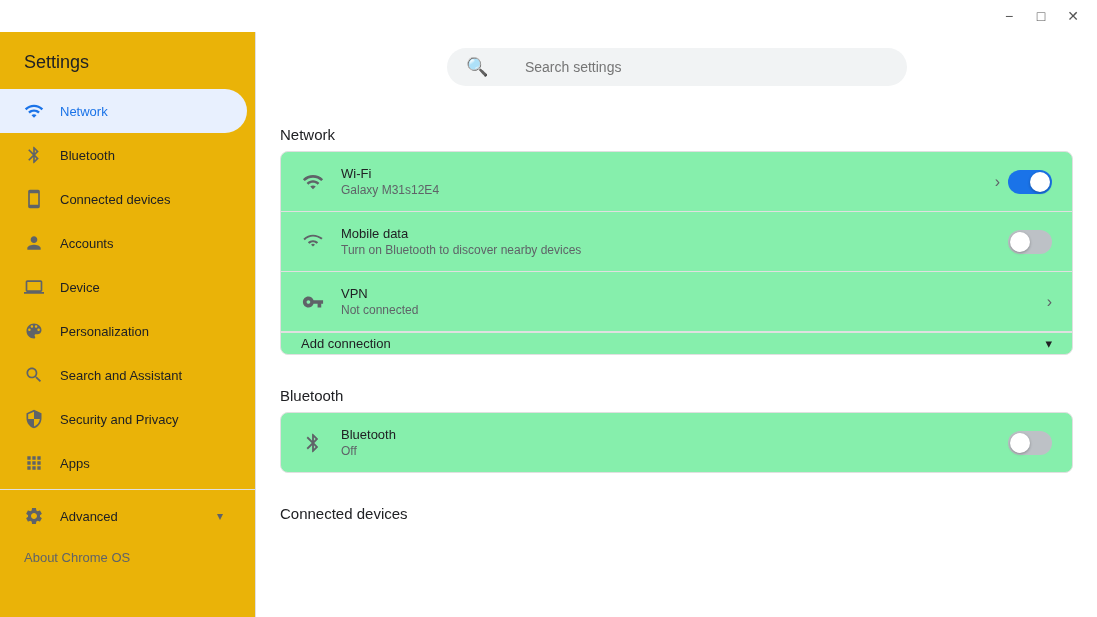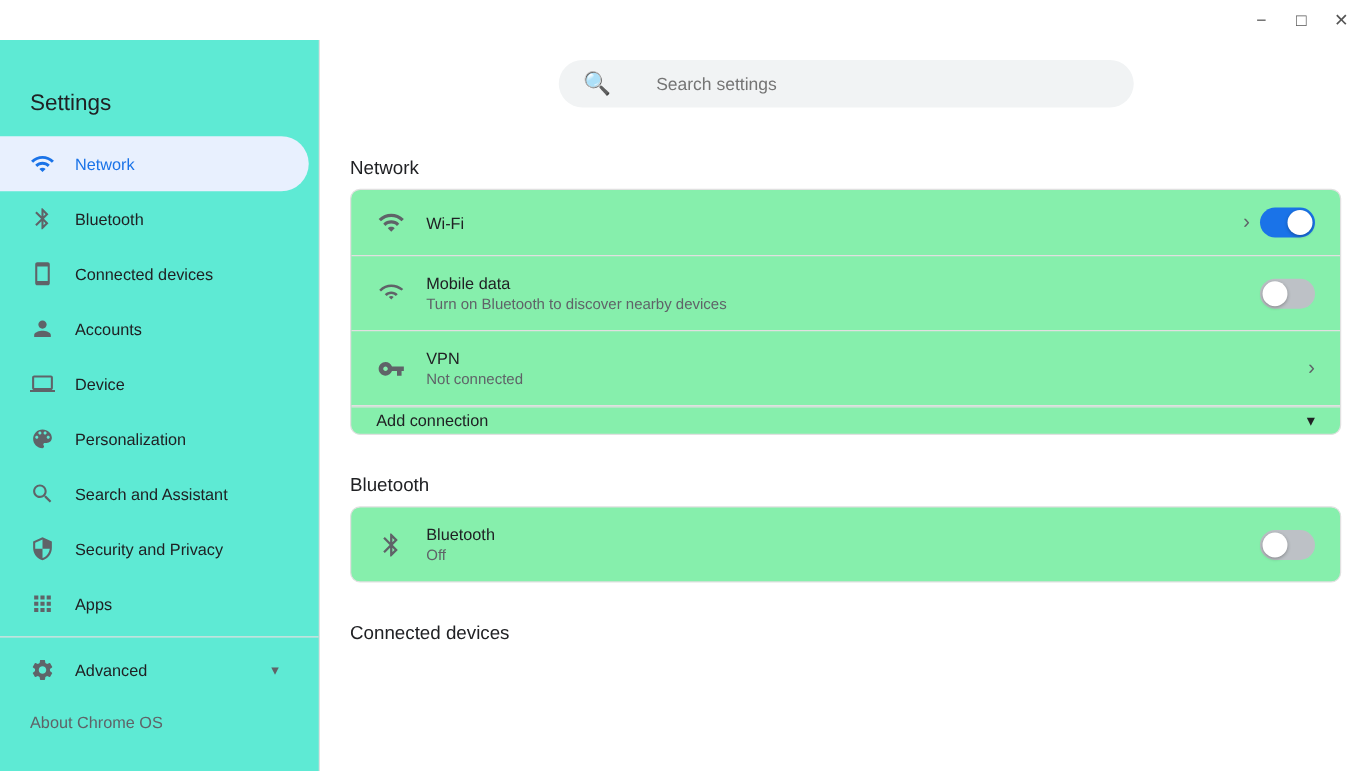--- a/index.html
+++ b/index.html
@@ -40,27 +40,26 @@
     
     .app-container {
       display: flex;
       flex: 1;
       overflow: hidden;
     }
 
     
     .sidebar {
       width: 256px;
-      background: #5eead4;
+      background: #eab308;
       flex-shrink: 0;
       display: flex;
       flex-direction: column;
       overflow-y: auto;
       border-right: 1px solid #e0e0e0;
-      justify-content: center;
     }
     .sidebar-title {
       font-size: 18px;
       font-weight: 500;
       padding: 20px 24px 16px;
       color: #202124;
     }
     .sidebar-item {
       display: flex;
       align-items: center;
@@ -375,20 +374,21 @@
     <div class="card">
 
       <div class="card-row">
         <div class="card-row-icon">
           <svg viewBox="0 0 24 24">
               <path d="M1 9l2 2c4.97-4.97 13.03-4.97 18 0l2-2C16.93 2.93 7.08 2.93 1 9zm8 8l3 3 3-3c-1.65-1.66-4.34-1.66-6 0zm-4-4l2 2c2.76-2.76 7.24-2.76 10 0l2-2C15.14 9.14 8.87 9.14 5 13z"></path>
             </svg>
         </div>
         <div class="card-row-text">
           <div class="card-row-title">Wi-Fi</div>
+          <div class="card-row-subtitle">Galaxy M31s12E4</div>
         </div>
         <div class="card-row-action">
           <span class="chevron-right">›</span>
           <div class="toggle-wrapper">
             <div class="track on"></div>
             <div class="thumb on"></div>
           </div>
         </div>
       </div>
 

